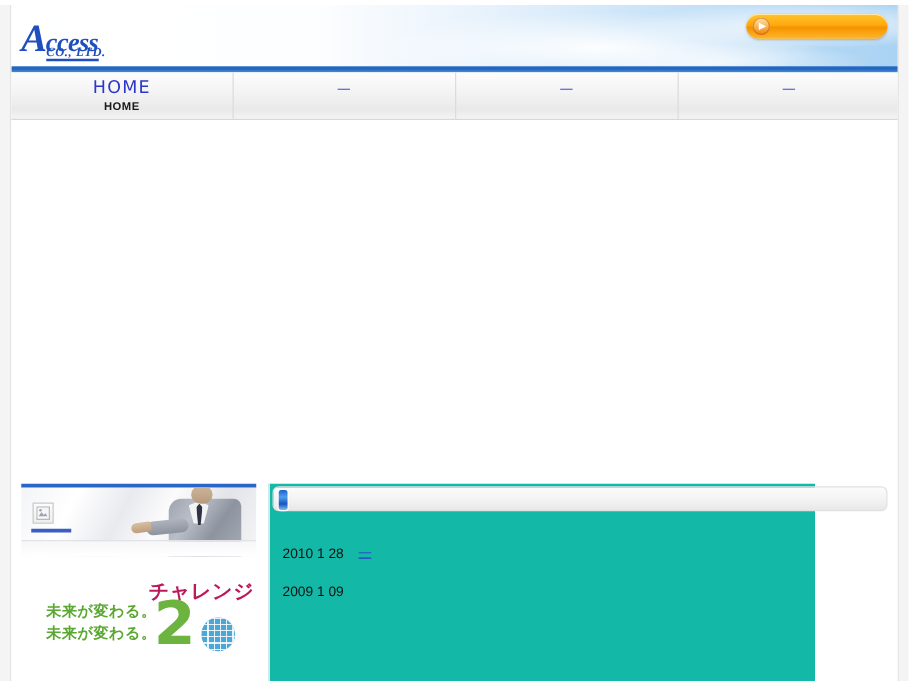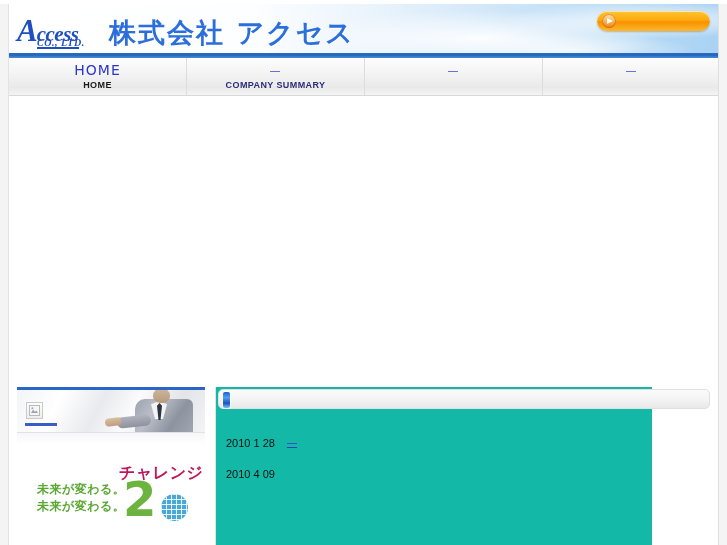--- a/index.html
+++ b/index.html
@@ -452,39 +452,37 @@
 <div id="page">
   <div id="site">
 
     <div id="header">
 
       <div id="logo">
         <div class="logo-en">
           <span class="big">A</span><span class="rest">ccess</span>
         </div>
         <div class="logo-sub">CO., LTD.</div>
-        <div class="logo-jp">株式会社 アクセス</div>
       </div>
 
       <div id="promo-button">
         <span id="promo-play"></span>
         <span id="promo-label"></span>
       </div>
 
       <div id="header-rule"></div>
     </div>
 
     <div id="nav">
       <div class="nav-item active">
         <span class="nav-jp">HOME</span>
         <span class="nav-en">HOME</span>
       </div>
       <div class="nav-item">
         <span class="nav-jp dash">—</span>
-        <span class="nav-en">COMPANY SUMMARY</span>
       </div>
       <div class="nav-item">
         <span class="nav-jp dash">—</span>
       </div>
       <div class="nav-item">
         <span class="nav-jp dash">—</span>
       </div>
     </div>
 
     <div id="main">
@@ -527,19 +525,19 @@
         <div id="news-head">
           <span id="news-head-marker"></span>
           <span id="news-head-title"></span>
         </div>
 
         <div class="news-row" id="news-row-0">
           <span>2010 1 28</span><span class="news-link">—</span>
         </div>
 
         <div class="news-row" id="news-row-1">
-          <span>2010 4 09</span><span class="news-link"></span>
+          <span>2009 1 09</span><span class="news-link"></span>
         </div>
       </div>
 
     </div>
   </div>
 </div>
 
 </body></html>

